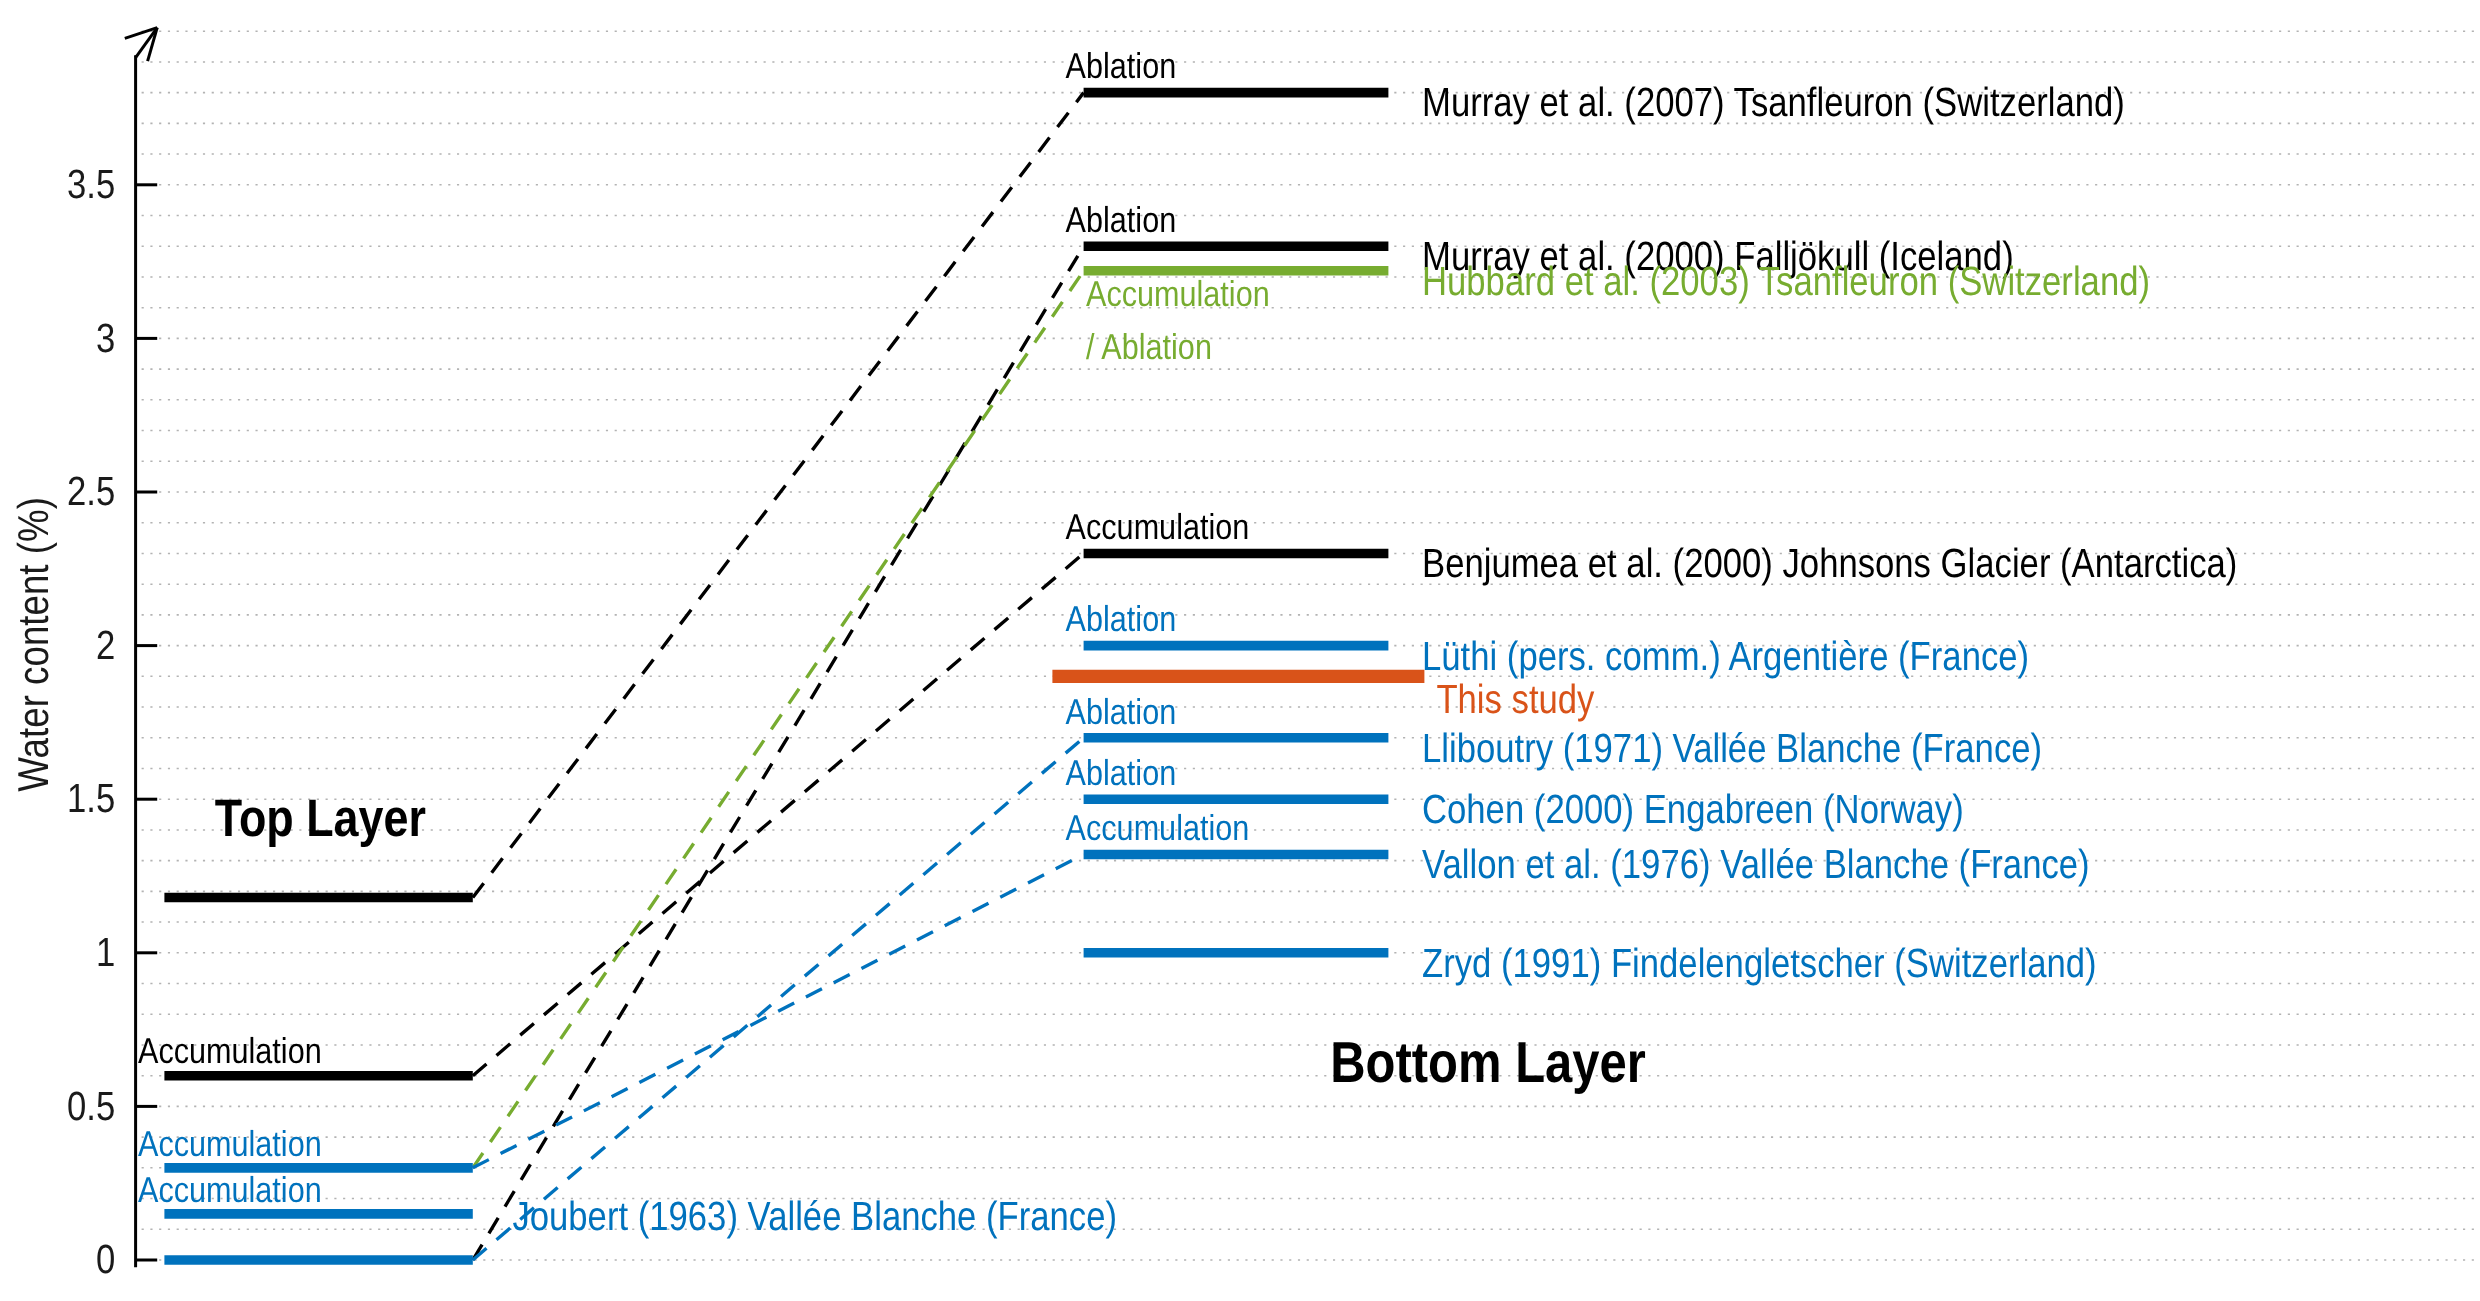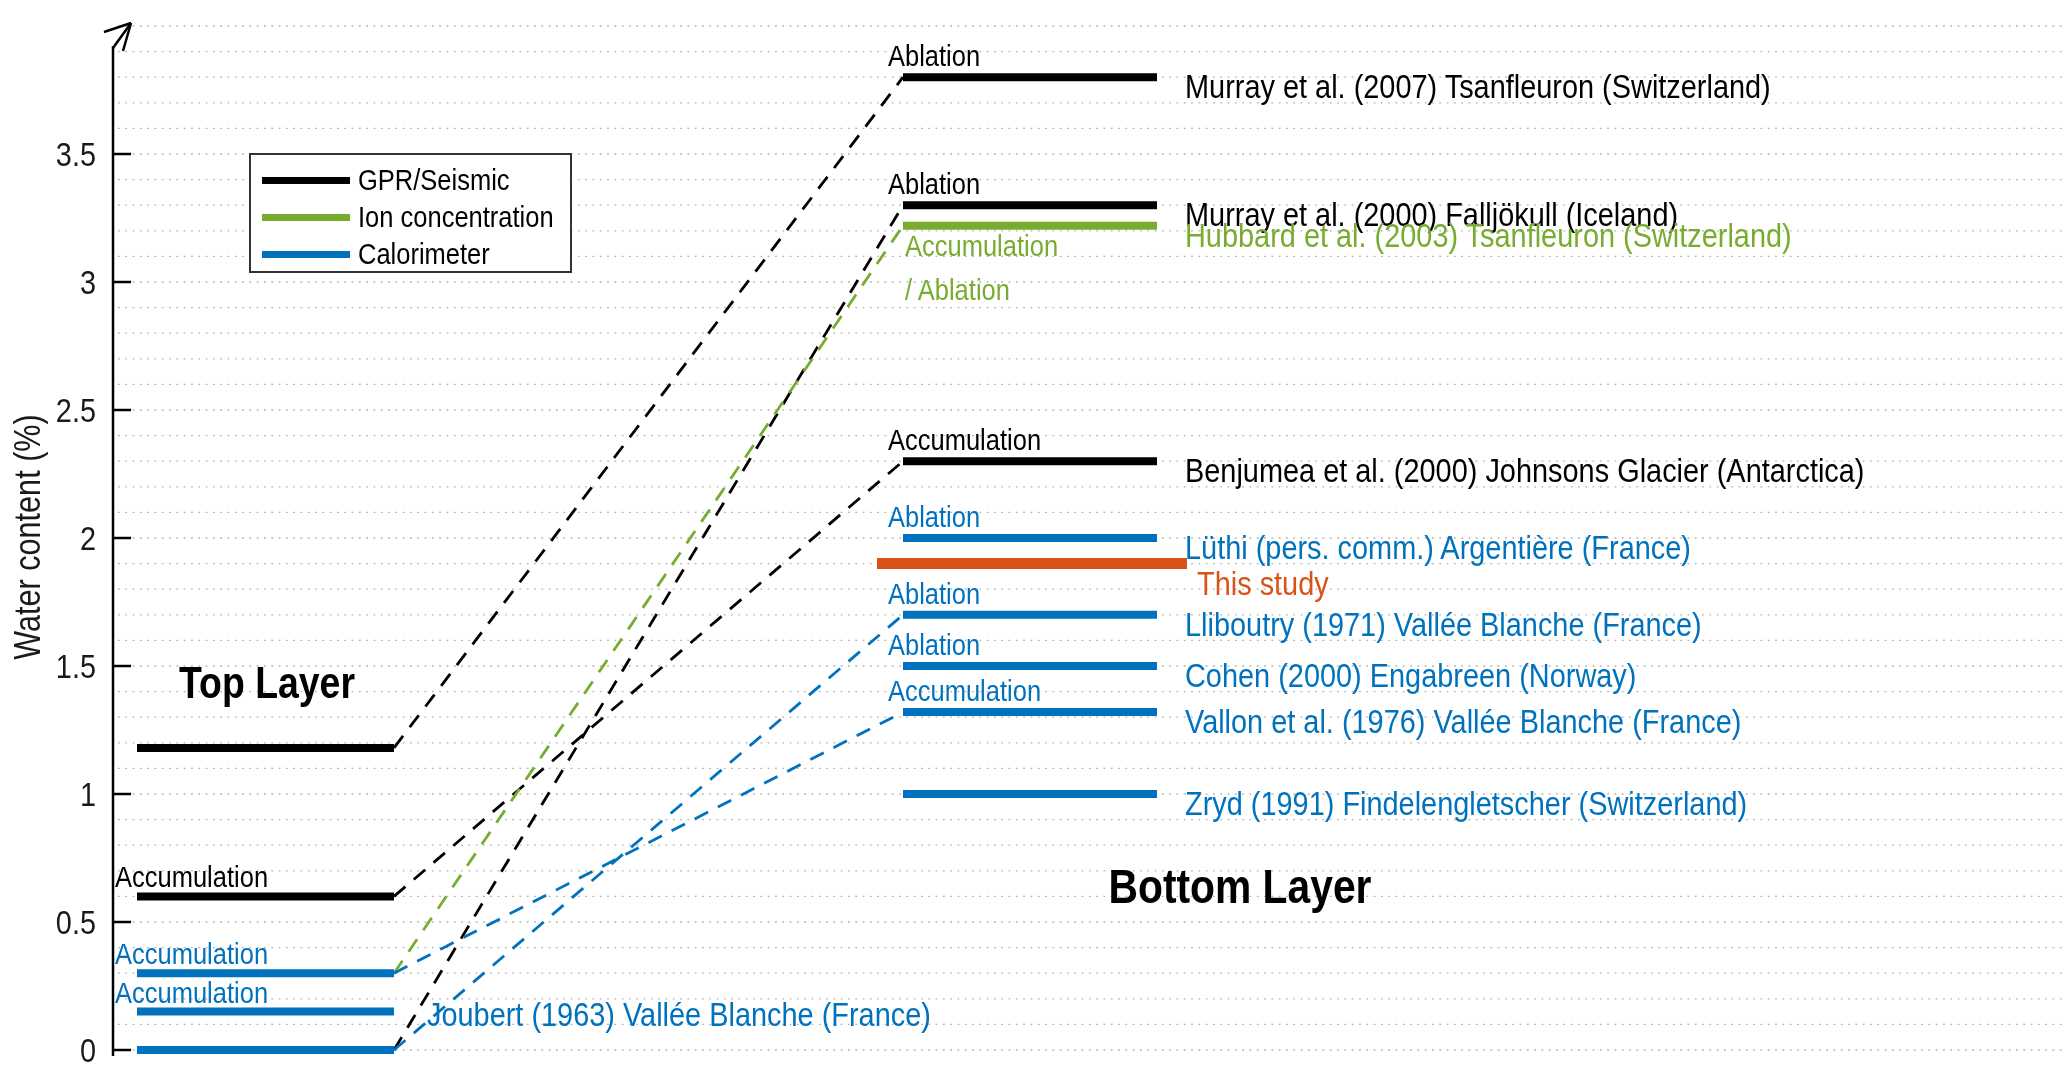--- a/index.html
+++ b/index.html
@@ -116,34 +116,20 @@
       <line x1="903" y1="712.0799999999999" x2="1157" y2="712.0799999999999" stroke="#0072BD" stroke-width="8"></line>
       <line x1="903" y1="794" x2="1157" y2="794" stroke="#0072BD" stroke-width="8"></line>
     </svg>
 
   <div class="txt" id="ylabel" style="left:28px;top:537px;">Water content (%)</div>
 
   <div class="txt layer-title" id="top-layer-title" style="left:267px;top:683px;">Top Layer</div>
 
   <div class="txt layer-title" id="bottom-layer-title" style="left:1240px;top:887px;">Bottom Layer</div>
 
-  <div id="legend">
-    <div class="legend-row" style="top:25px;">
-      <span class="legend-swatch" style="background: rgb(0, 0, 0);"></span>
-      <span class="legend-label">GPR/Seismic</span>
-    </div>
-    <div class="legend-row" style="top:62px;">
-      <span class="legend-swatch" style="background: rgb(119, 172, 48);"></span>
-      <span class="legend-label">Ion concentration</span>
-    </div>
-    <div class="legend-row" style="top:99px;">
-      <span class="legend-swatch" style="background: rgb(0, 114, 189);"></span>
-      <span class="legend-label">Calorimeter</span>
-    </div>
-  </div>
 
   <div id="labels-layer">
       <div class="txt tick-label" style="top: 1050px; color: rgb(26, 26, 26);">0</div>
       <div class="txt tick-label" style="top: 922px; color: rgb(26, 26, 26);">0.5</div>
       <div class="txt tick-label" style="top: 794px; color: rgb(26, 26, 26);">1</div>
       <div class="txt tick-label" style="top: 666px; color: rgb(26, 26, 26);">1.5</div>
       <div class="txt tick-label" style="top: 538px; color: rgb(26, 26, 26);">2</div>
       <div class="txt tick-label" style="top: 410px; color: rgb(26, 26, 26);">2.5</div>
       <div class="txt tick-label" style="top: 282px; color: rgb(26, 26, 26);">3</div>
       <div class="txt tick-label" style="top: 154px; color: rgb(26, 26, 26);">3.5</div>

